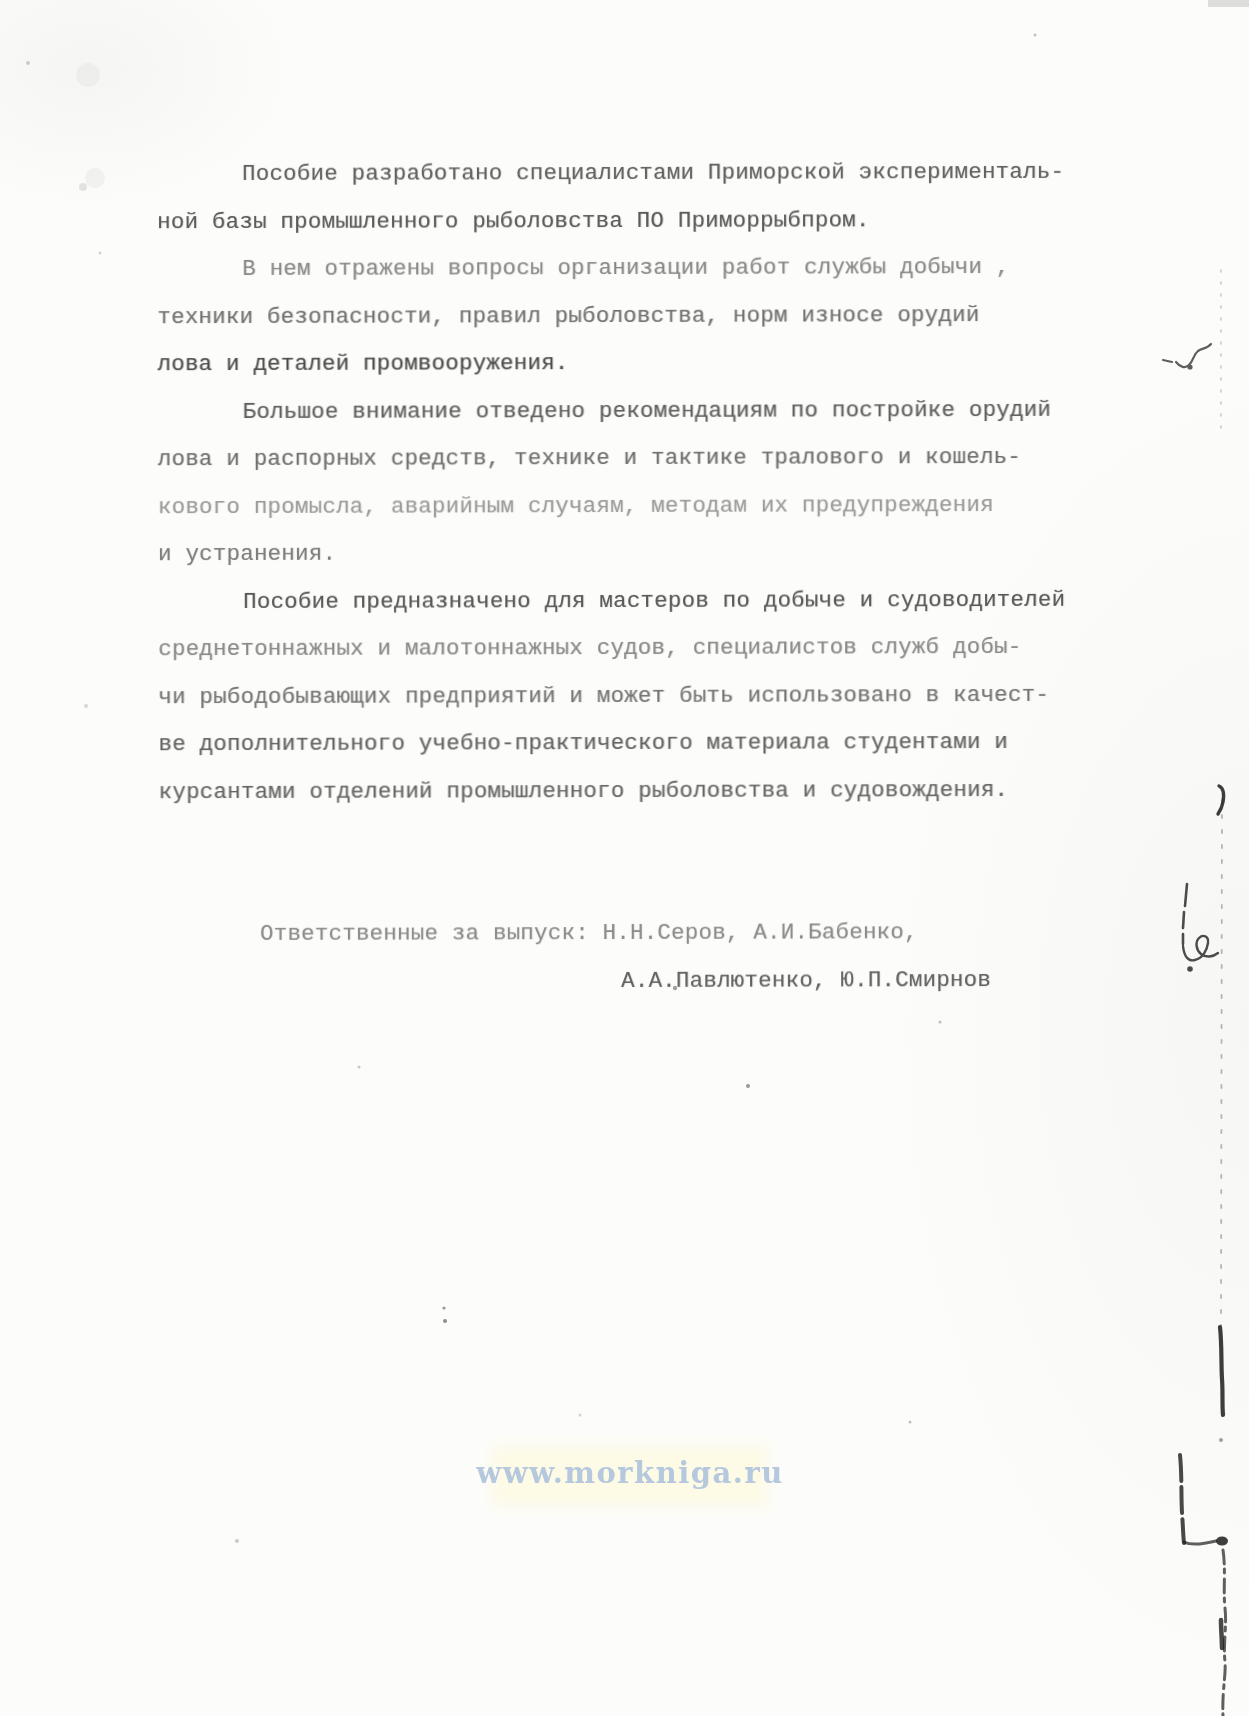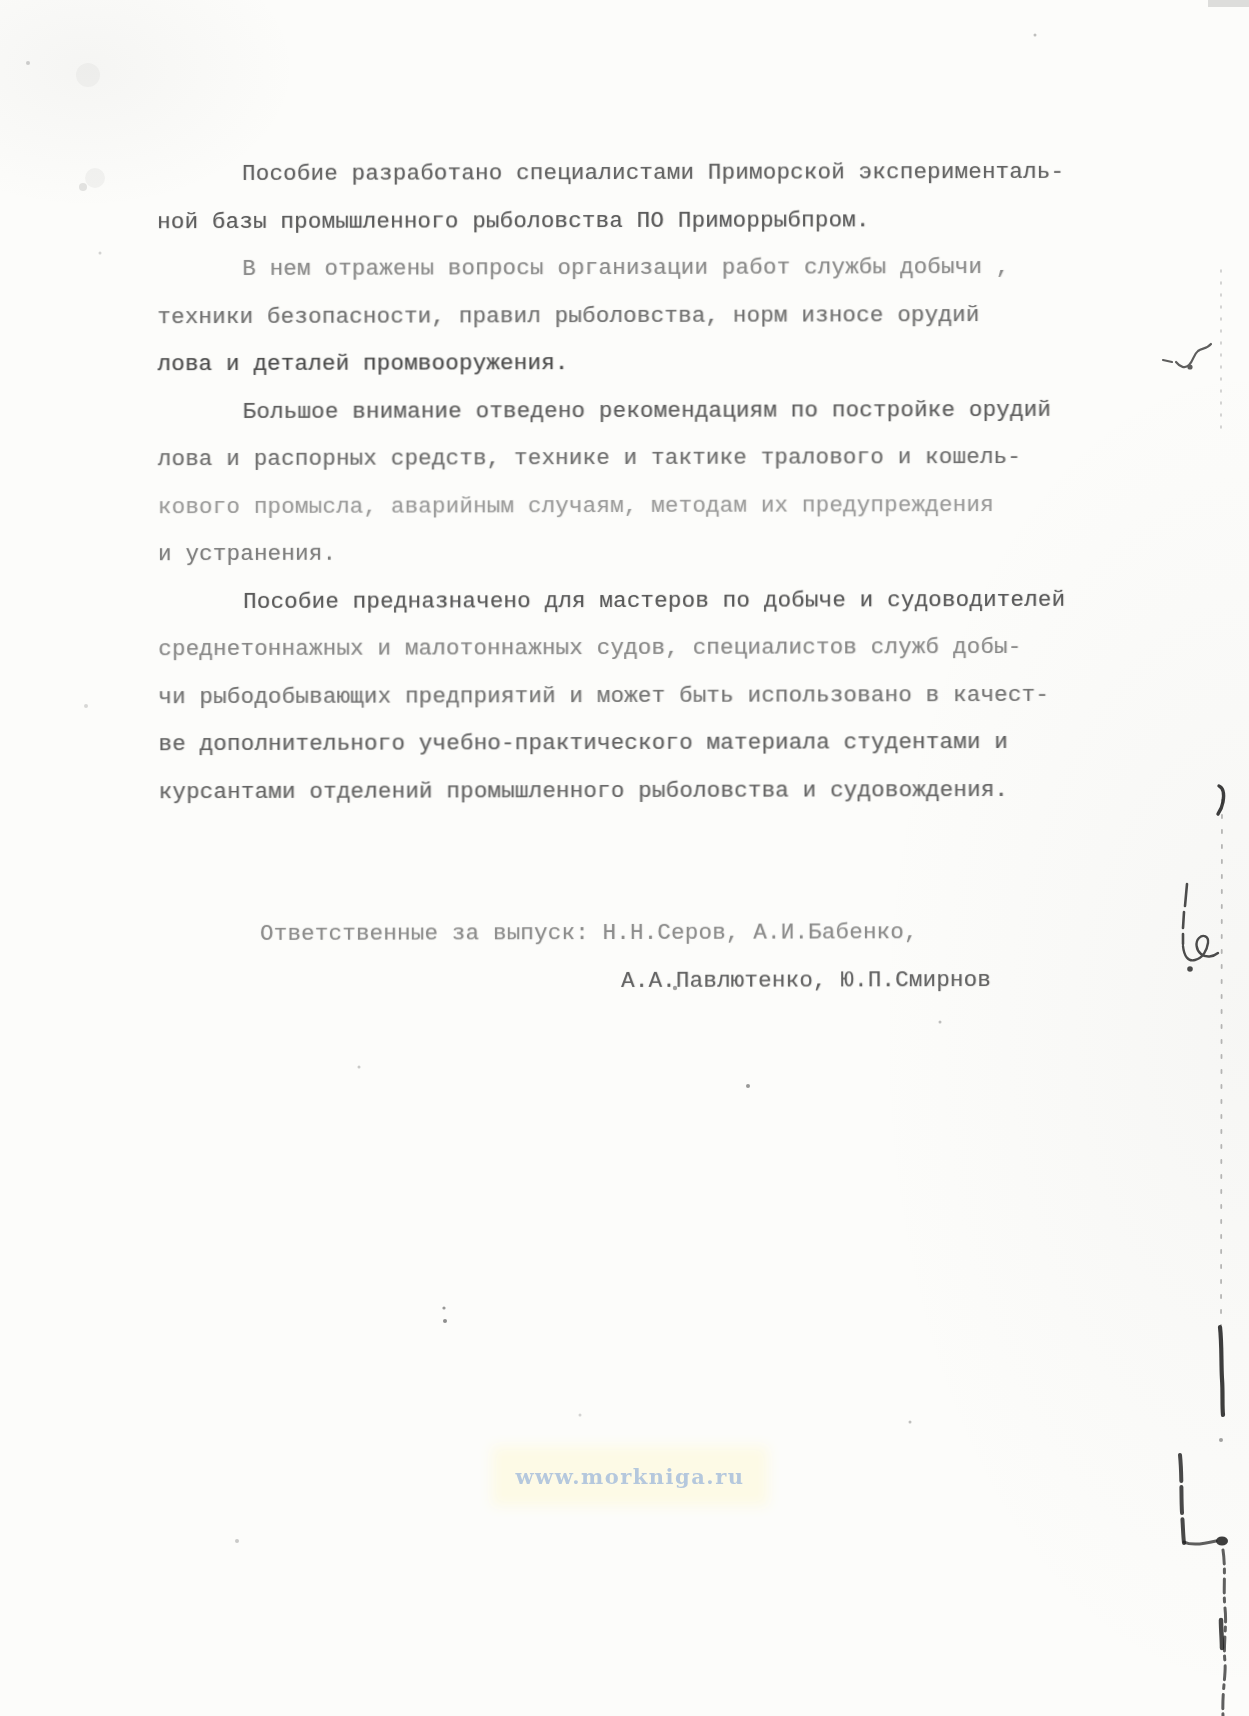--- a/index.html
+++ b/index.html
@@ -45,23 +45,23 @@
   .line:nth-child(11){opacity:.60}
   .line:nth-child(12){opacity:.70}
   .line:nth-child(13){opacity:.80}
   .line:nth-child(14){opacity:.78}
   .line:nth-child(17){opacity:.58}
   .line:nth-child(18){opacity:.80}
   .watermark{
     position:absolute;left:502px;top:1456px;width:256px;height:40px;
     background:var(--highlight,#fdfae6);
     box-shadow:0 0 12px 10px var(--highlight,#fdfae6);
-    display:flex;align-items:center;justify-content:center;
+    display:flex;justify-content:center;
     font-family:"DejaVu Serif","Liberation Serif",serif;
-    font-weight:bold;font-size:21px;letter-spacing:1.5px;
+    font-weight:bold;font-size:29px;letter-spacing:1.5px;
     color:var(--wm,#b5c8dd);
   }
   .marks{position:absolute;left:0;top:0;width:1249px;height:1716px;pointer-events:none;}
 </style>
 </head>
 <body>
 
 <div class="page" style="--ink: #3c3c3c; --paper: #fcfcfa; --wm: #b5c8dd; --highlight: #fdfae6;">
 
   <div class="text-block">

